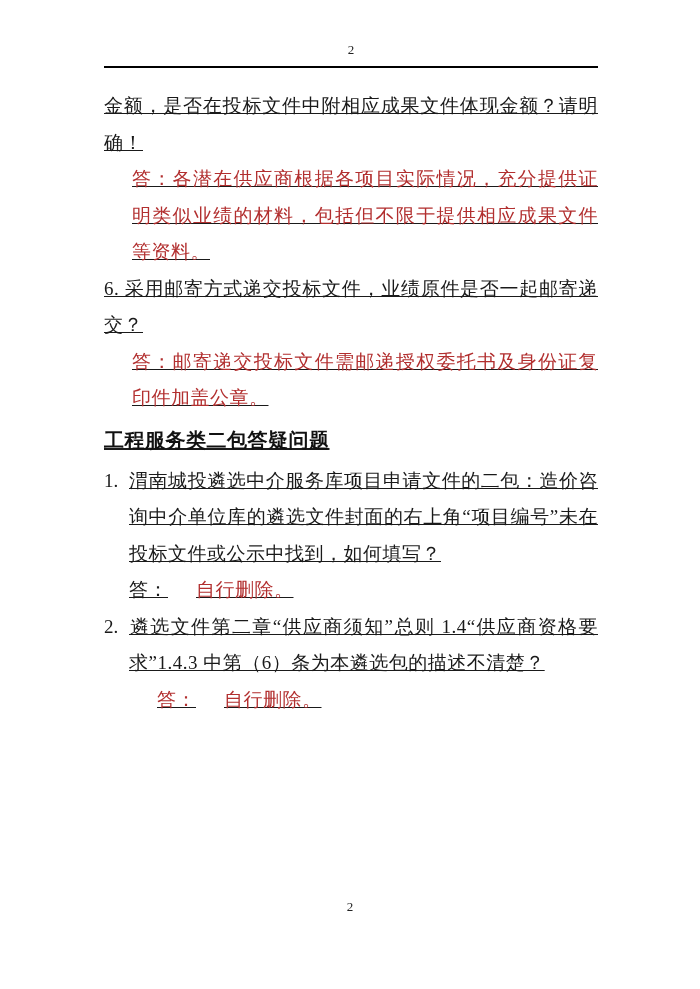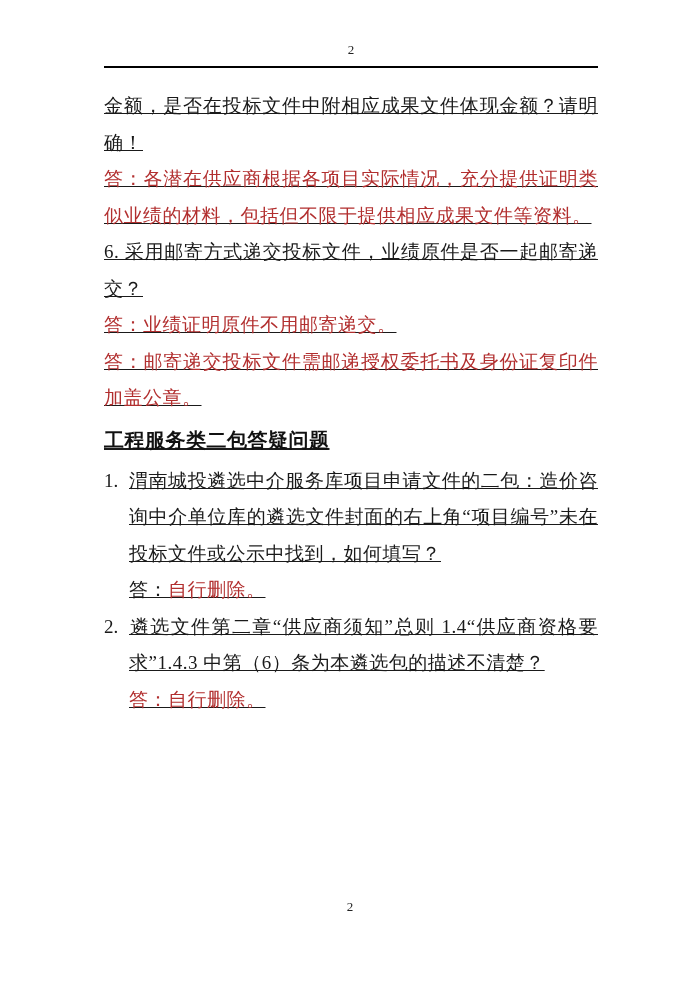--- a/index.html
+++ b/index.html
@@ -44,21 +44,21 @@
     text-decoration: underline;
   }
   .para {
     margin: 0;
     font-size: 19px;
     line-height: 36.5px;
     letter-spacing: 0.5px;
     text-align: justify;
   }
   .black { color: #1a1a1a; }
-  .red   { color: #b22f2f; }
+  .red   { color: #b22f2f; margin-left: 28px; }
   .section-heading {
     margin: 3px 0 3px 0;
     font-family: "Liberation Sans", sans-serif;
     font-weight: bold;
     font-size: 20px;
     line-height: 40px;
     text-align: left;
     color: #111111;
     letter-spacing: 0.5px;
   }
@@ -103,21 +103,20 @@
   </div>
 
   <div class="content">
 
     <p class="para black">金额，是否在投标文件中附相应成果文件体现金额？请明确！</p>
 
     <p class="para red">答：各潜在供应商根据各项目实际情况，充分提供证明类似业绩的材料，包括但不限于提供相应成果文件等资料。</p>
 
     <p class="para black">6. 采用邮寄方式递交投标文件，业绩原件是否一起邮寄递交？</p>
 
-    <p class="para red">答：业绩证明原件不用邮寄递交。</p>
 
 
     <p class="para red">答：邮寄递交投标文件需邮递授权委托书及身份证复印件加盖公章。</p>
 
     <h2 class="section-heading">工程服务类二包答疑问题</h2>
 
     <ol class="qa-list">
 
       <li class="qa-item">
         <p class="para black item-question"><span class="item-number">1.</span><span>渭南城投遴选中介服务库项目申请文件的二包：造价咨询中介单位库的遴选文件封面的右上角“项目编号”未在投标文件或公示中找到，如何填写？</span></p>

